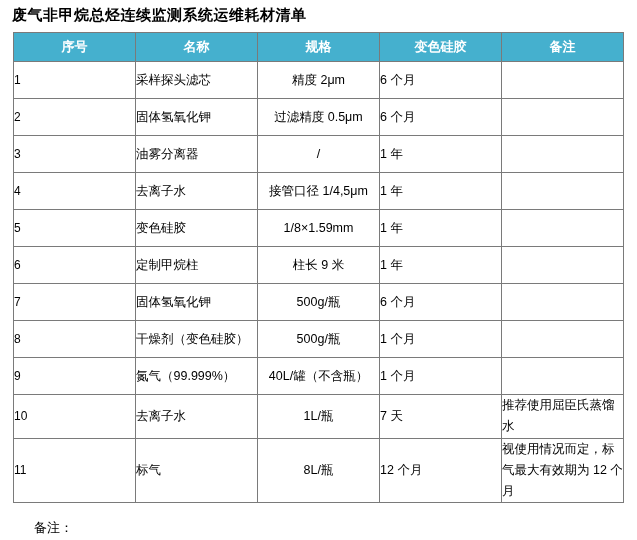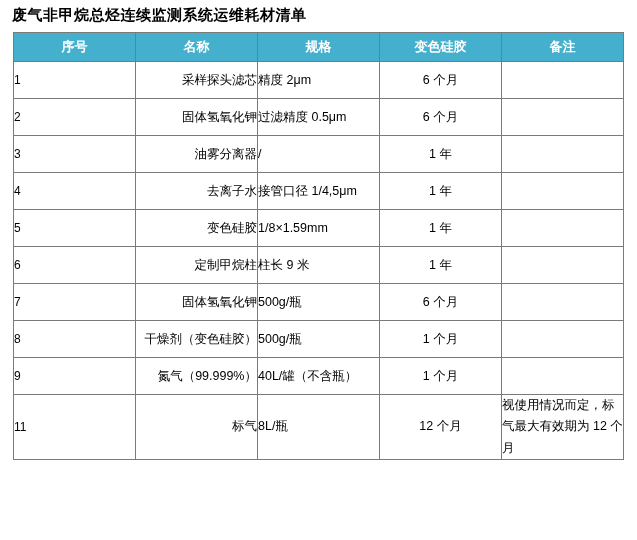--- a/index.html
+++ b/index.html
@@ -53,30 +53,29 @@
     font-size: 12.5px;
   }
   td.c-idx {
     width: 42px;
     text-align: left;
     padding-left: 6px;
     font-size: 12px;
   }
   td.c-name {
     width: 140px;
-    text-align: right;
+    text-align: left;
   }
   td.c-spec {
     width: 160px;
-    text-align: left;
+    text-align: center;
     padding-left: 7px;
   }
   td.c-cycle {
     width: 105px;
-    text-align: center;
   }
   td.c-remark {
     width: 164px;
     text-align: left;
     padding-left: 6px;
     line-height: 1.7;
   }
   tr.tall td {
     height: 52px;
   }
@@ -163,24 +162,35 @@
         <td class="c-cycle">1 个月</td>
         <td class="c-remark"></td>
       </tr>
       <tr>
         <td class="c-idx">9</td>
         <td class="c-name">氮气（99.999%）</td>
         <td class="c-spec">40L/罐（不含瓶）</td>
         <td class="c-cycle">1 个月</td>
         <td class="c-remark"></td>
       </tr>
+      <tr>
+        <td class="c-idx">10</td>
+        <td class="c-name">去离子水</td>
+        <td class="c-spec">1L/瓶</td>
+        <td class="c-cycle">7 天</td>
+        <td class="c-remark">推荐使用屈臣氏蒸馏水</td>
+      </tr>
       <tr class="tall">
         <td class="c-idx">11</td>
         <td class="c-name">标气</td>
         <td class="c-spec">8L/瓶</td>
         <td class="c-cycle">12 个月</td>
         <td class="c-remark">视使用情况而定，标气最大有效期为 12 个月</td>
       </tr>
     </tbody>
   </table>
 
+  <div class="notes">
+    <div class="note-title">备注：</div>
+
+  </div>
 
 </div>
 
 </body></html>

